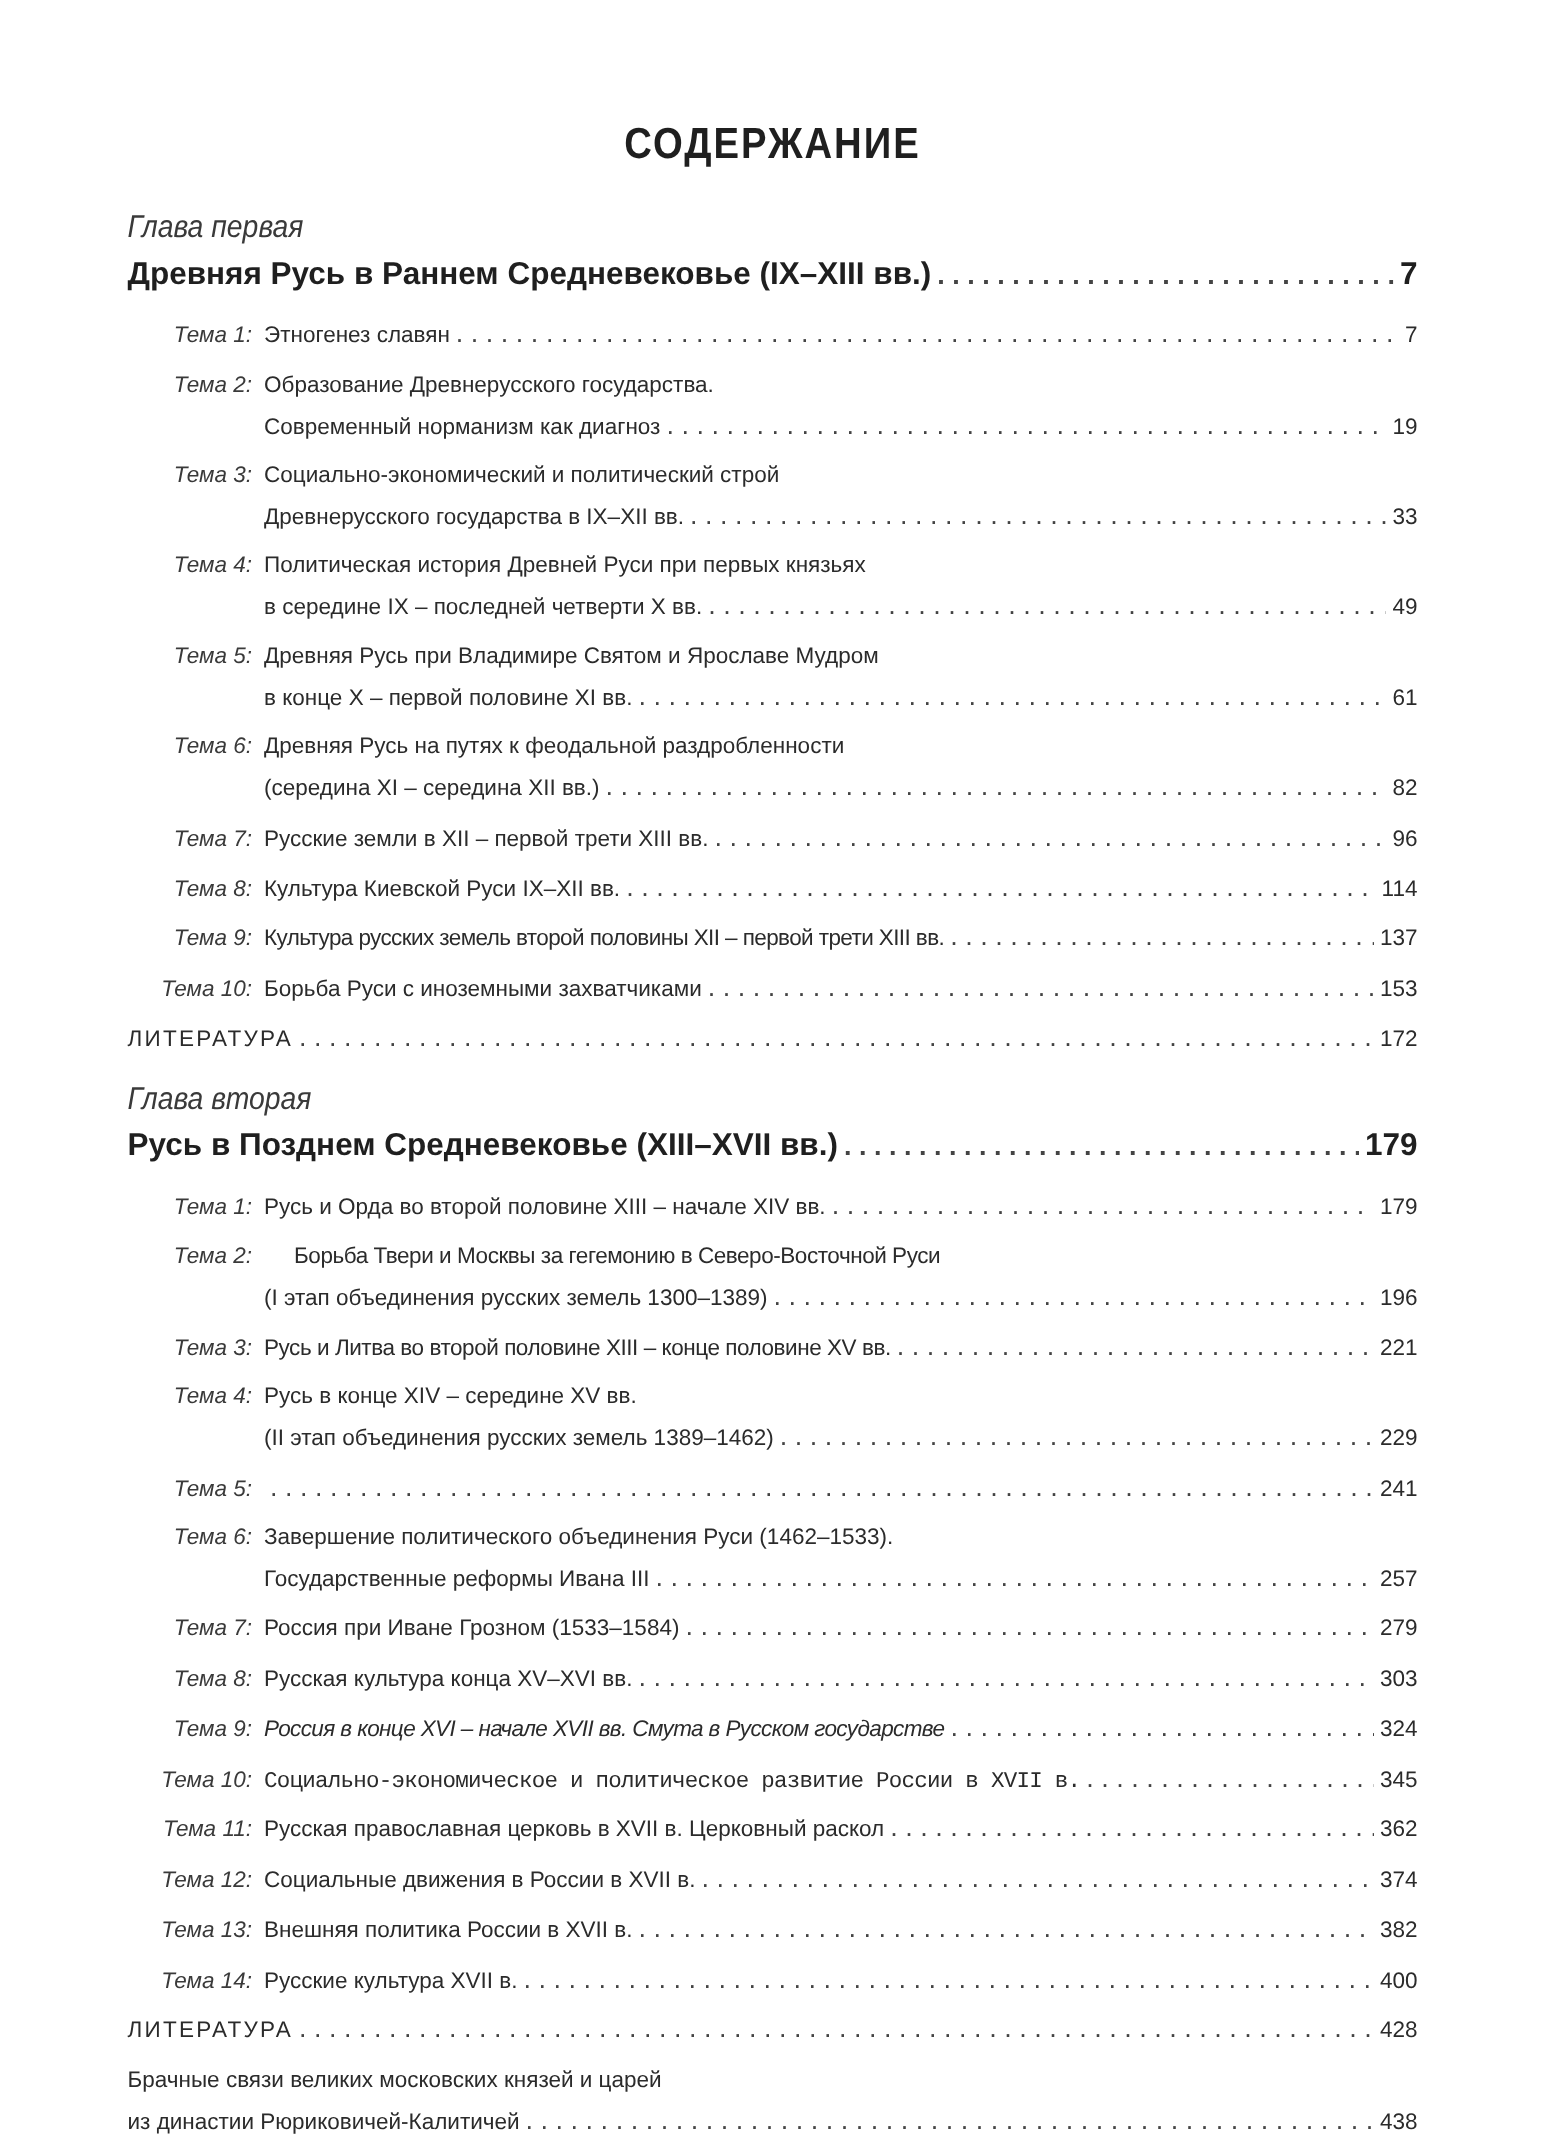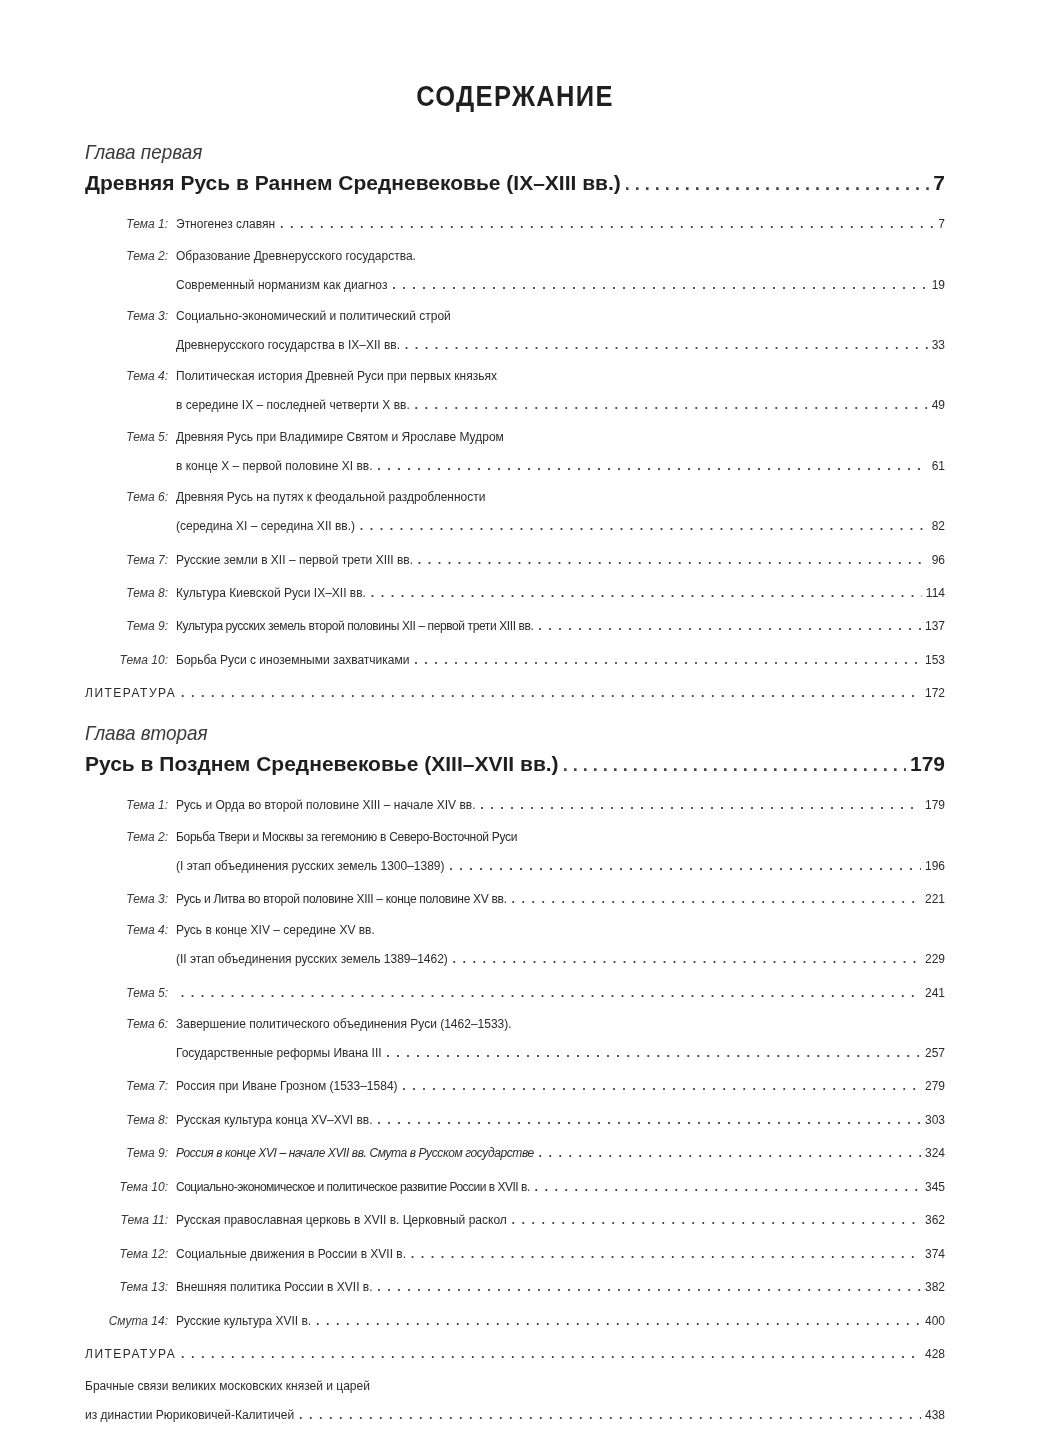--- a/index.html
+++ b/index.html
@@ -11,21 +11,21 @@
   .page { position: absolute; left: 85px; top: 0; width: 860px; }
   .title {
     position: absolute; left: 0; top: 80px; width: 860px; text-align: center;
     font-weight: bold; font-size: 29px; letter-spacing: 1.5px; color: #1f1f1f;
     transform: scaleX(0.88);
   }
   .chapter-label {
     position: absolute; left: 0; font-style: italic; font-size: 21px; color: #3a3a3a;
     transform-origin: left; transform: scaleX(0.9);
   }
-  .row { position: absolute; left: 0; width: 860px; font-size: 12px; line-height: 27px; }
+  .row { position: absolute; left: 0; width: 860px; font-size: 15px; line-height: 27px; }
   .row .line { display: flex; align-items: baseline; height: 27px; white-space: nowrap; }
   .row .label {
     display: inline-block; width: 83px; text-align: right; font-style: italic;
     color: #3a3a3a; flex: 0 0 83px; padding-right: 8px; box-sizing: content-box;
   }
   .row .text { flex: 0 0 auto; }
   .row .dots {
     flex: 1 1 auto; overflow: hidden; margin: 0 4px; color: #444;
     letter-spacing: 3px; font-size: 18px;
   }
@@ -190,21 +190,21 @@
       <span class="label">Тема 1:</span>
       <span class="text">Русь и Орда во второй половине XIII – начале XIV вв.</span>
       <span class="dots"></span>
       <span class="page-num">179</span>
     </div>
   </div>
 
   <div class="row" style="top:824px;">
     <div class="line">
       <span class="label">Тема 2:</span>
-      <span class="text" style="letter-spacing:-0.3px;">Борьба Твери и Москвы за гегемонию в Северо-Восточной Руси</span>
+      <span class="text" style="letter-spacing:-0.3px;margin-left:20px;">Борьба Твери и Москвы за гегемонию в Северо-Восточной Руси</span>
     </div>
     <div class="line">
       <span class="spacer-label"></span>
       <span class="text">(I этап объединения русских земель 1300–1389)</span>
       <span class="dots"></span>
       <span class="page-num">196</span>
     </div>
   </div>
 
   <div class="row" style="top:884px;">
@@ -273,21 +273,21 @@
       <span class="label">Тема 9:</span>
       <span class="text" style="letter-spacing:-0.4px;font-style:italic;">Россия в конце XVI – начале XVII вв. Смута в Русском государстве</span>
       <span class="dots"></span>
       <span class="page-num">324</span>
     </div>
   </div>
 
   <div class="row" style="top:1172px;">
     <div class="line">
       <span class="label">Тема 10:</span>
-      <span class="text" style="letter-spacing:-0.5px;">Социально-экономическое и политическое развитие России в XVII в.</span>
+      <span class="text" style="letter-spacing:-0.5px;font-family:Liberation Mono, monospace;">Социально-экономическое и политическое развитие России в XVII в.</span>
       <span class="dots"></span>
       <span class="page-num">345</span>
     </div>
   </div>
 
   <div class="row" style="top:1205px;">
     <div class="line">
       <span class="label">Тема 11:</span>
       <span class="text">Русская православная церковь в XVII в. Церковный раскол</span>
       <span class="dots"></span>
@@ -308,21 +308,21 @@
     <div class="line">
       <span class="label">Тема 13:</span>
       <span class="text">Внешняя политика России в XVII в.</span>
       <span class="dots"></span>
       <span class="page-num">382</span>
     </div>
   </div>
 
   <div class="row" style="top:1306px;">
     <div class="line">
-      <span class="label">Смута 14:</span>
+      <span class="label">Тема 14:</span>
       <span class="text">Русские культура XVII в.</span>
       <span class="dots"></span>
       <span class="page-num">400</span>
     </div>
   </div>
 
   <div class="row lit" style="top:1339px;">
     <div class="line">
       <span class="text">ЛИТЕРАТУРА</span>
       <span class="dots"></span>

